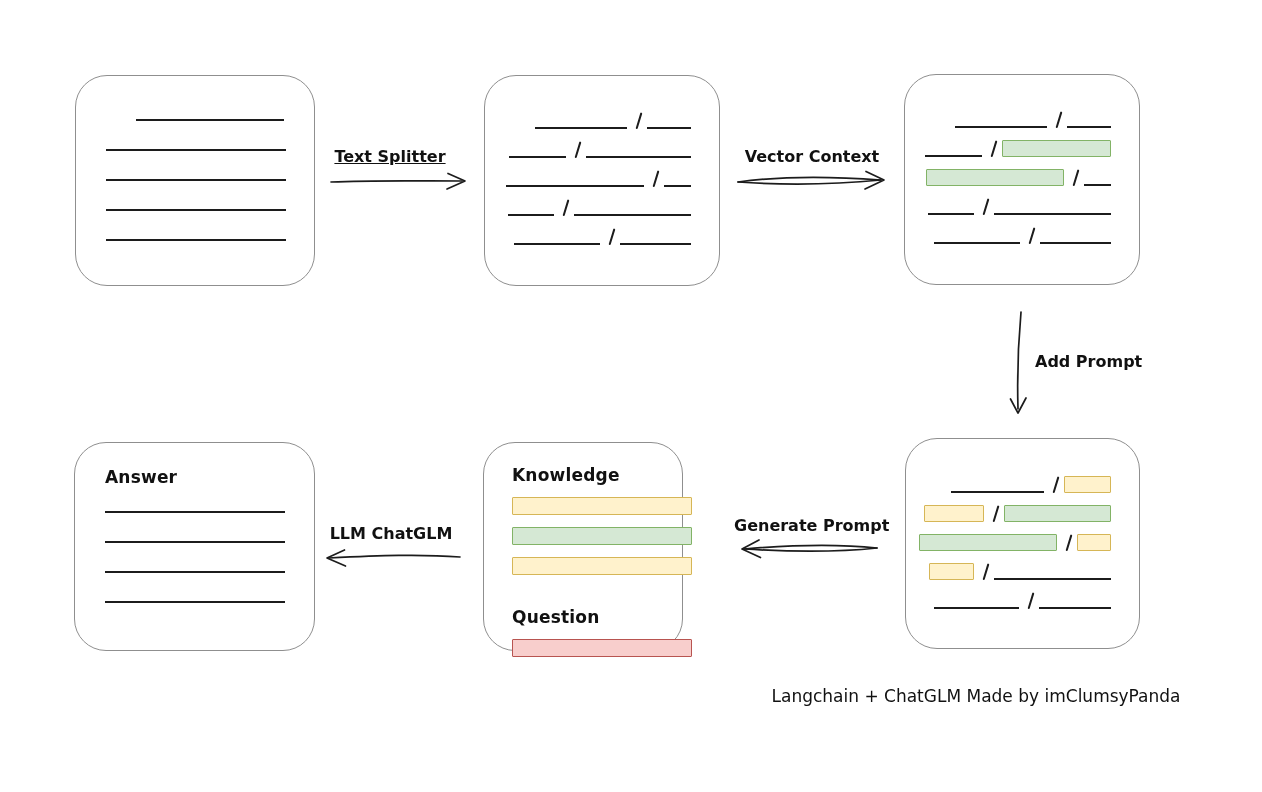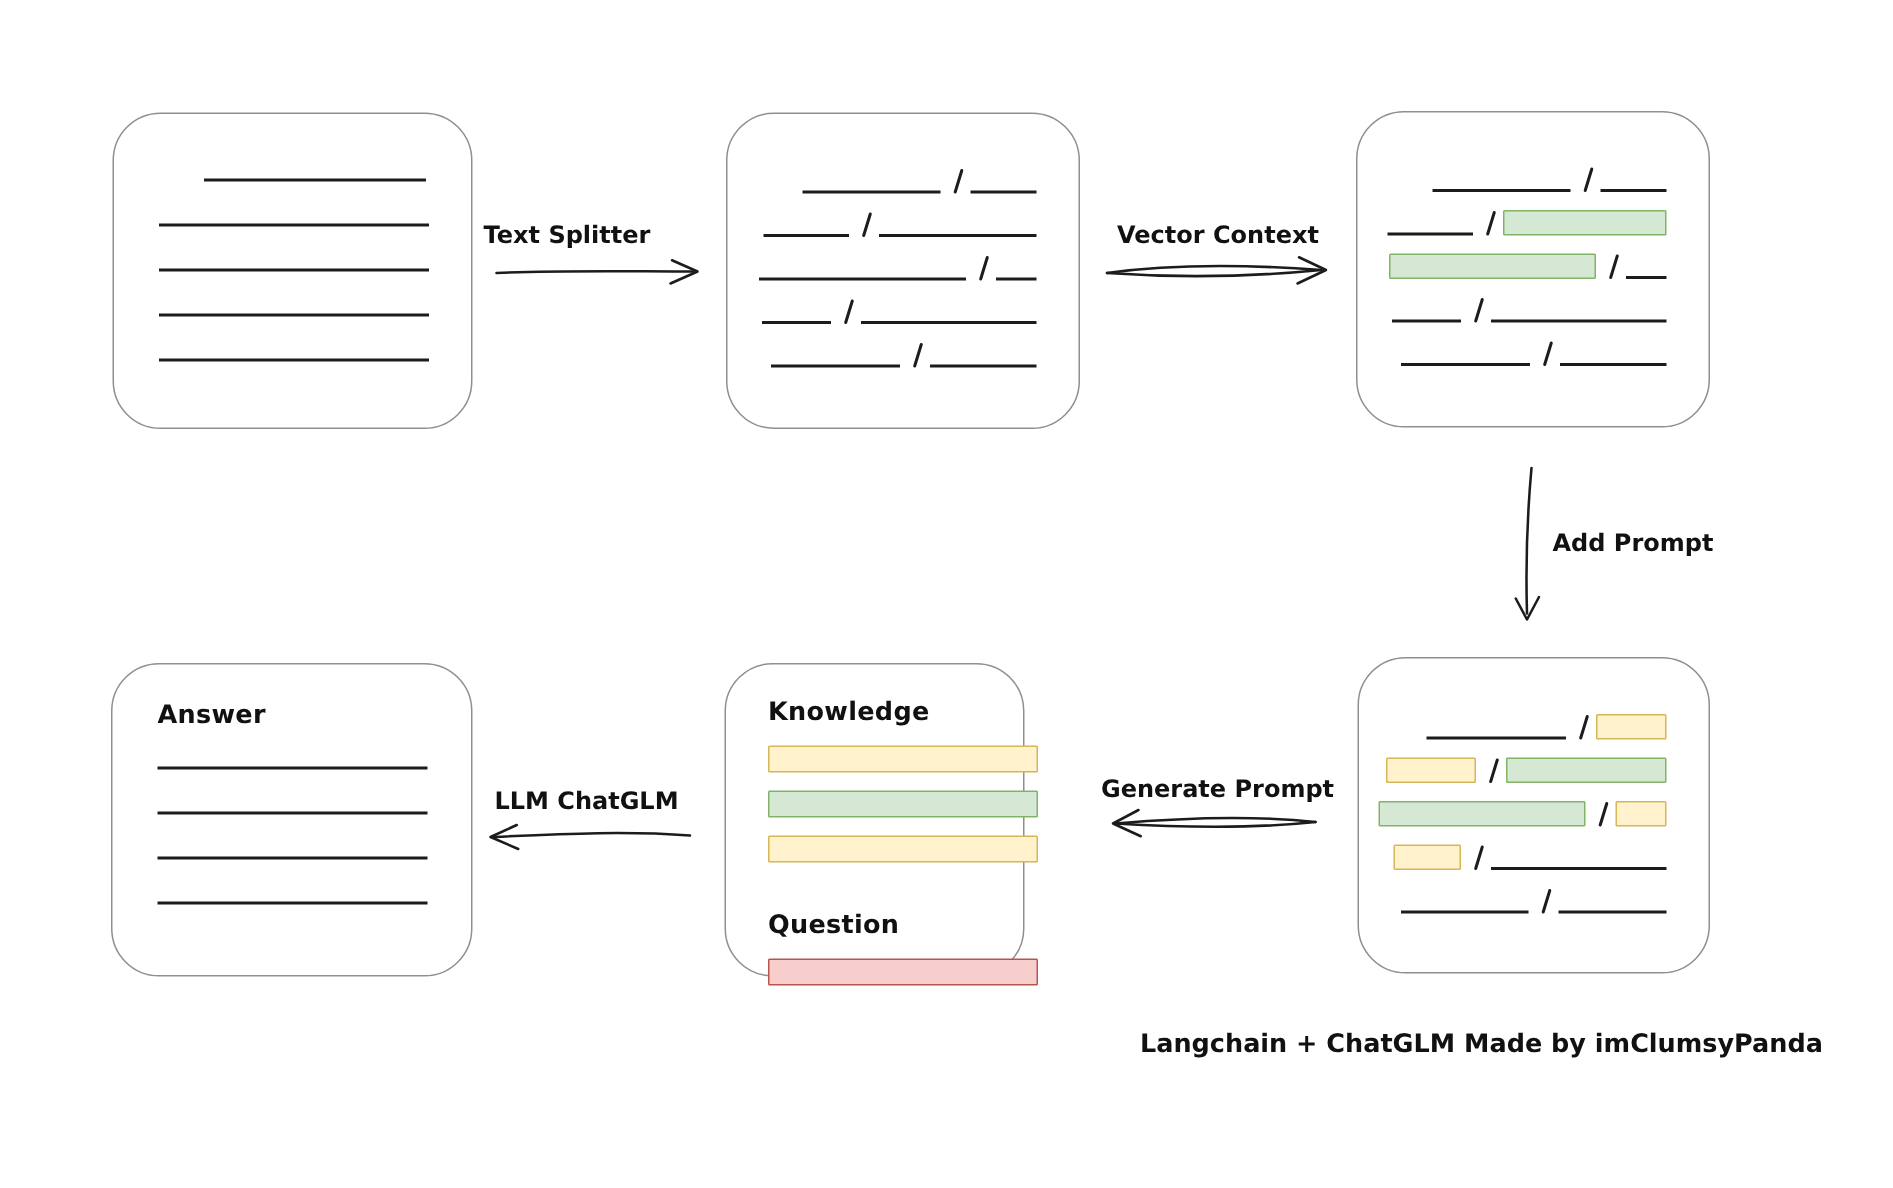--- a/index.html
+++ b/index.html
@@ -73,21 +73,21 @@
   
   .arrow-label {
     position:absolute;
     font-size:16px; font-weight:bold; color:#111;
     white-space:nowrap; text-align:center;
   }
   .caption {
     position:absolute;
     left:760px; top:686px; width:432px;
     text-align:center;
-    font-size:17px; font-weight:bold; color:#111;
+    font-size:17px; font-weight:normal; color:#111;
     white-space:nowrap;
   }
   svg.arrows {
     position:absolute; left:0; top:0;
     width:1262px; height:792px;
     pointer-events:none;
   }
   svg.arrows path {
     stroke:var(--line,#1c1c1c);
     stroke-width:1.7;
@@ -246,21 +246,21 @@
       <path d="M877 548 C 835 543.5 790 545 744 549"></path>
       <path d="M877 548 C 830 553 785 551.5 744 549"></path>
       <path d="M759 540 L742 549 L760.5 557.5"></path>
     </g>
     <g>
       <path d="M460 557 C 420 554 380 555.5 329 558"></path>
       <path d="M344.5 550 L327 558 L345.5 566"></path>
     </g>
   </svg>
 
-  <div class="arrow-label" style="left:312px; top:147px; width:132px;">Text Splitter</div>
+  <div class="arrow-label" style="left:324px; top:147px; width:132px;text-decoration:underline;">Text Splitter</div>
   <div class="arrow-label" style="left:742px; top:147px; width:140px;">Vector Context</div>
   <div class="arrow-label" style="left:1035px; top:352px;">Add Prompt</div>
   <div class="arrow-label" style="left:734px; top:516px; width:150px;">Generate Prompt</div>
   <div class="arrow-label" style="left:326px; top:524px; width:130px;">LLM ChatGLM</div>
 
   <div class="caption">Langchain + ChatGLM Made by imClumsyPanda</div>
 
 </div>
 
 </body></html>

